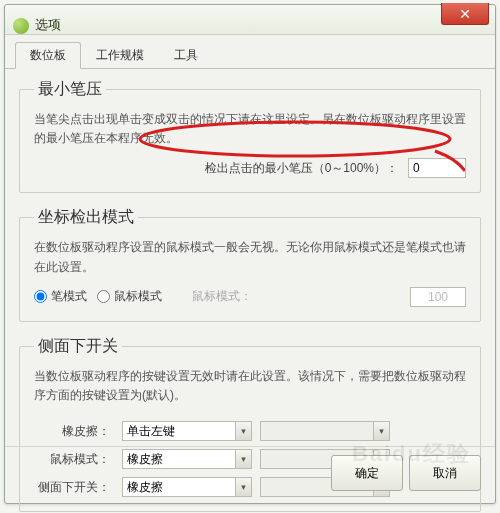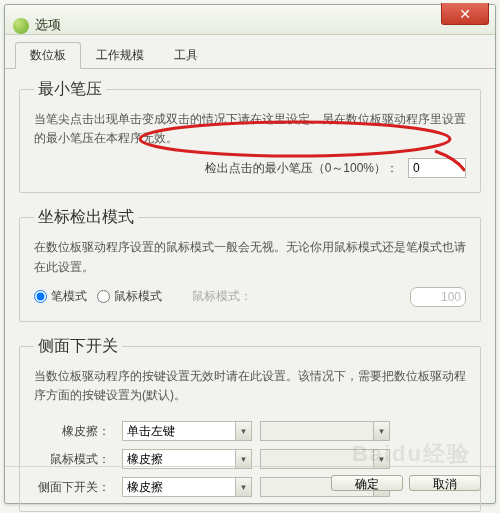--- a/index.html
+++ b/index.html
@@ -13,32 +13,32 @@
   .tab { padding: 4px 14px; font-size: 12px; color: #333; border: 1px solid transparent; position: relative; top: 1px; cursor: pointer; }
   .tab.active { background: #f2f2ee; border: 1px solid #c0c0b8; border-bottom: 1px solid #f2f2ee; border-radius: 3px 3px 0 0; }
   .body { padding: 10px 14px; font-size: 12px; color: #444; }
   fieldset { border: 1px solid #c9cfc3; border-radius: 2px; padding: 10px 14px 14px 14px; margin-bottom: 14px; }
   legend { font-size: 16px; color: #333; padding: 0 4px; }
   .desc { line-height: 1.6; color: #555; margin-bottom: 10px; }
   .row { display: flex; align-items: center; gap: 10px; margin-top: 6px; }
   .row label { font-size: 12px; color: #444; }
   input[type=text] { height: 20px; border: 1px solid #b8bdb0; padding: 0 4px; font-size: 12px; background: #fff; }
   .pen-input { width: 58px; }
-  .disabled-input { background: #efefe9; color: #bbb; width: 56px; text-align: right; border-radius: 7px; }
+  .disabled-input { background: #efefe9; color: #bbb; width: 56px; text-align: center; }
   .radio { display: inline-flex; align-items: center; gap: 4px; cursor: pointer; }
   .radio input { margin: 0; }
   .muted { color: #aaa; }
   .grid3 { display: grid; grid-template-columns: 80px 130px 130px; gap: 8px 8px; align-items: center; margin-top: 16px; }
   .grid3 .lbl { text-align: right; padding-right: 4px; }
   .combo { position: relative; text-decoration: underline; }
   .combo input { width: 100%; padding-right: 18px; }
   .combo .cbtn { position: absolute; right: 1px; top: 1px; width: 16px; height: 18px; background: linear-gradient(#f6f6f0,#dcdcd2); border-left: 1px solid #b8bdb0; display: flex; align-items: center; justify-content: center; font-size: 9px; color: #555; }
   .combo.disabled input { background: #efefe9; }
   .footer { display: flex; justify-content: flex-end; gap: 6px; padding: 8px 14px; border-top: 1px solid #d6d6cc; position: absolute; bottom: 4px; left: 0; right: 0; }
-  .btn { min-width: 72px; height: 16px; font-size: 12px; background: linear-gradient(#fcfcf8,#e6e6dc); border: 1px solid #a9ae9f; border-radius: 3px; cursor: pointer; }
+  .btn { min-width: 72px; height: 36px; font-size: 12px; background: linear-gradient(#fcfcf8,#e6e6dc); border: 1px solid #a9ae9f; border-radius: 3px; cursor: pointer; }
   .watermark { position: absolute; right: 24px; bottom: 34px; font-size: 22px; font-weight: bold; color: rgba(0,0,0,0.08); letter-spacing: 2px; font-family: Arial, sans-serif; pointer-events: none; }
   .redcircle { position: absolute; pointer-events: none; }
   .pen-row { justify-content: flex-end; position: relative; }
 </style>
 </head>
 <body>
 
 <div class="window">
   <div class="titlebar">
     <div class="icon"></div>

